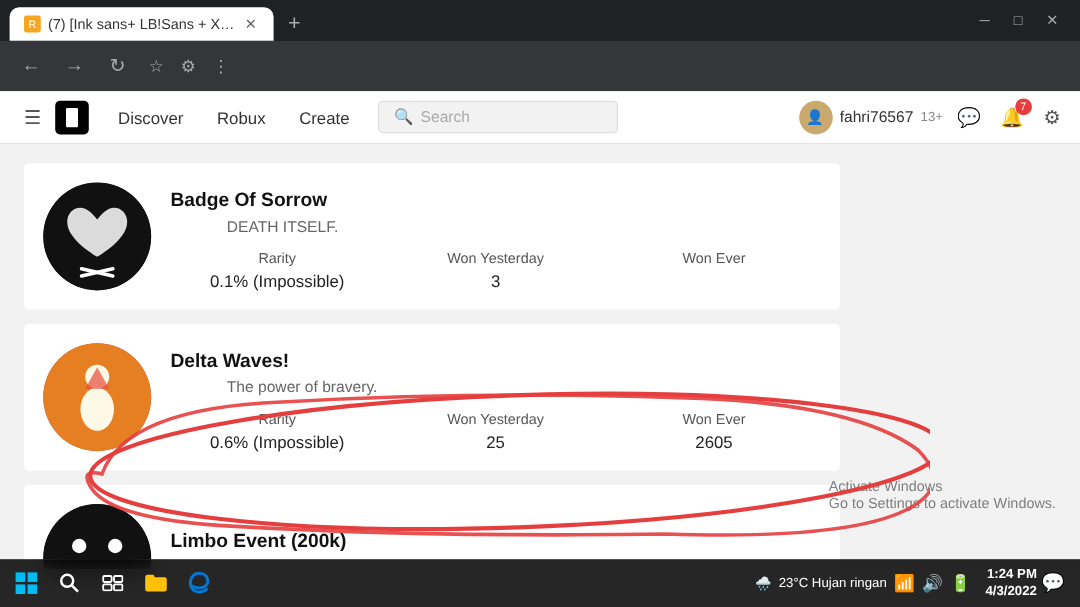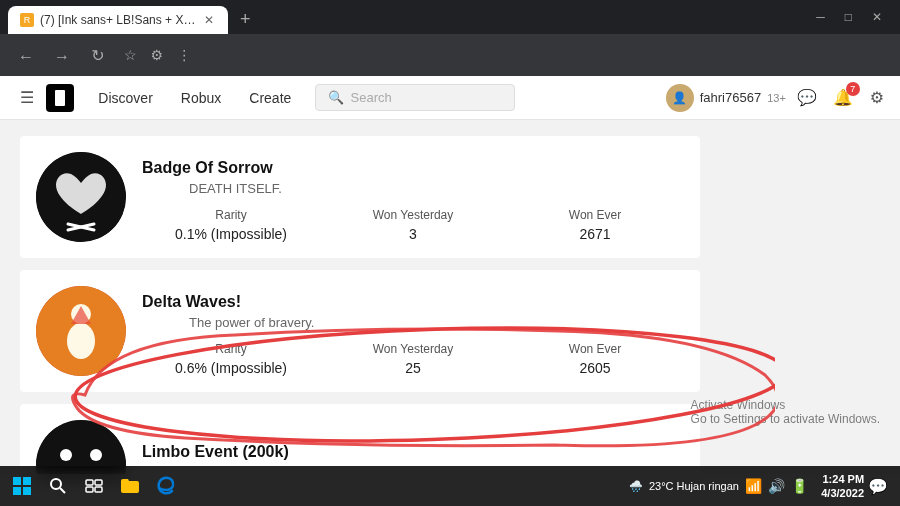--- a/index.html
+++ b/index.html
@@ -151,21 +151,20 @@
           <div class="stat-group">
             <div class="stat-label">Rarity</div>
             <div class="stat-value">0.1% (Impossible)</div>
           </div>
           <div class="stat-group">
             <div class="stat-label">Won Yesterday</div>
             <div class="stat-value">3</div>
           </div>
           <div class="stat-group">
             <div class="stat-label">Won Ever</div>
-            <div class="stat-value">2671</div>
           </div>
         </div>
       </div>
     </div>
   </div>
 
   <div class="badge-card">
     <div class="badge-card-top">
       <div class="badge-image delta" style="background: radial-gradient(circle, #e67e22 0%, #c0392b 100%);">
         <svg width="90" height="90" viewBox="0 0 90 90">

